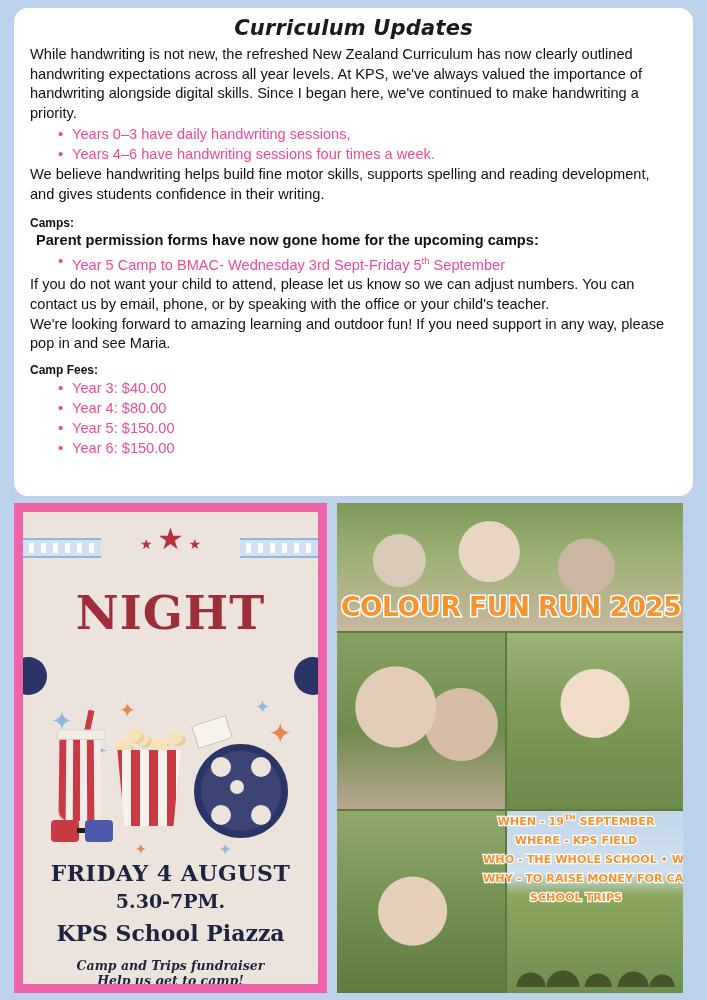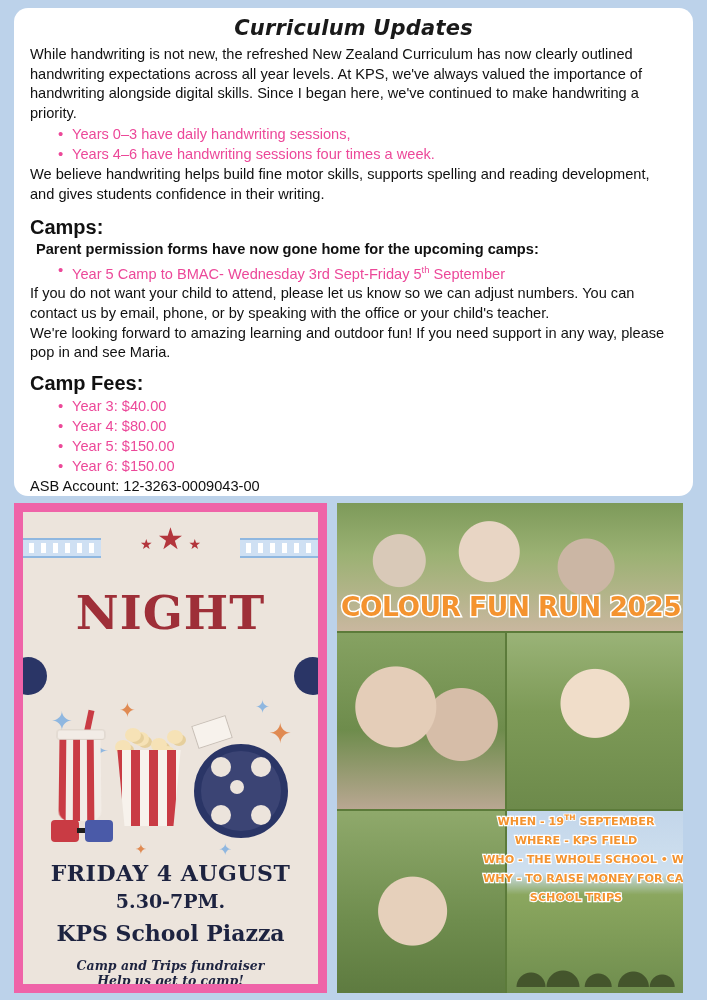--- a/index.html
+++ b/index.html
@@ -64,21 +64,21 @@
     padding-left: 0;
   }
   ul.bullets li:before {
     content: "•";
     position: absolute;
     left: -14px;
     top: 0;
     font-size: 15px;
   }
   .subhead {
-    font-size: 20px;
+    font-size: 12px;
     font-weight: bold;
     color: #111;
     margin: 11px 0 0 0;
   }
   .subhead.nogap { margin-top: 9px; }
   .indent-line {
     font-size: 14.6px;
     line-height: 20px;
     color: #111;
     padding-left: 6px;
@@ -414,21 +414,20 @@
     <p class="para">We're looking forward to amazing learning and outdoor fun! If you need support in any way, please pop in and see Maria.</p>
 
     <div class="subhead nogap">Camp Fees:</div>
     <ul class="bullets">
       <li>Year 3: $40.00</li>
       <li>Year 4: $80.00</li>
       <li>Year 5: $150.00</li>
       <li>Year 6: $150.00</li>
     </ul>
 
-    <div class="para">ASB Account: 12-3263-0009043-00</div>
 
   </div>
 
   <div class="posters">
 
     <div class="movie">
       <div class="movie-inner">
 
         <div class="ticket-strip left">
           <span style="left:6px"></span>

